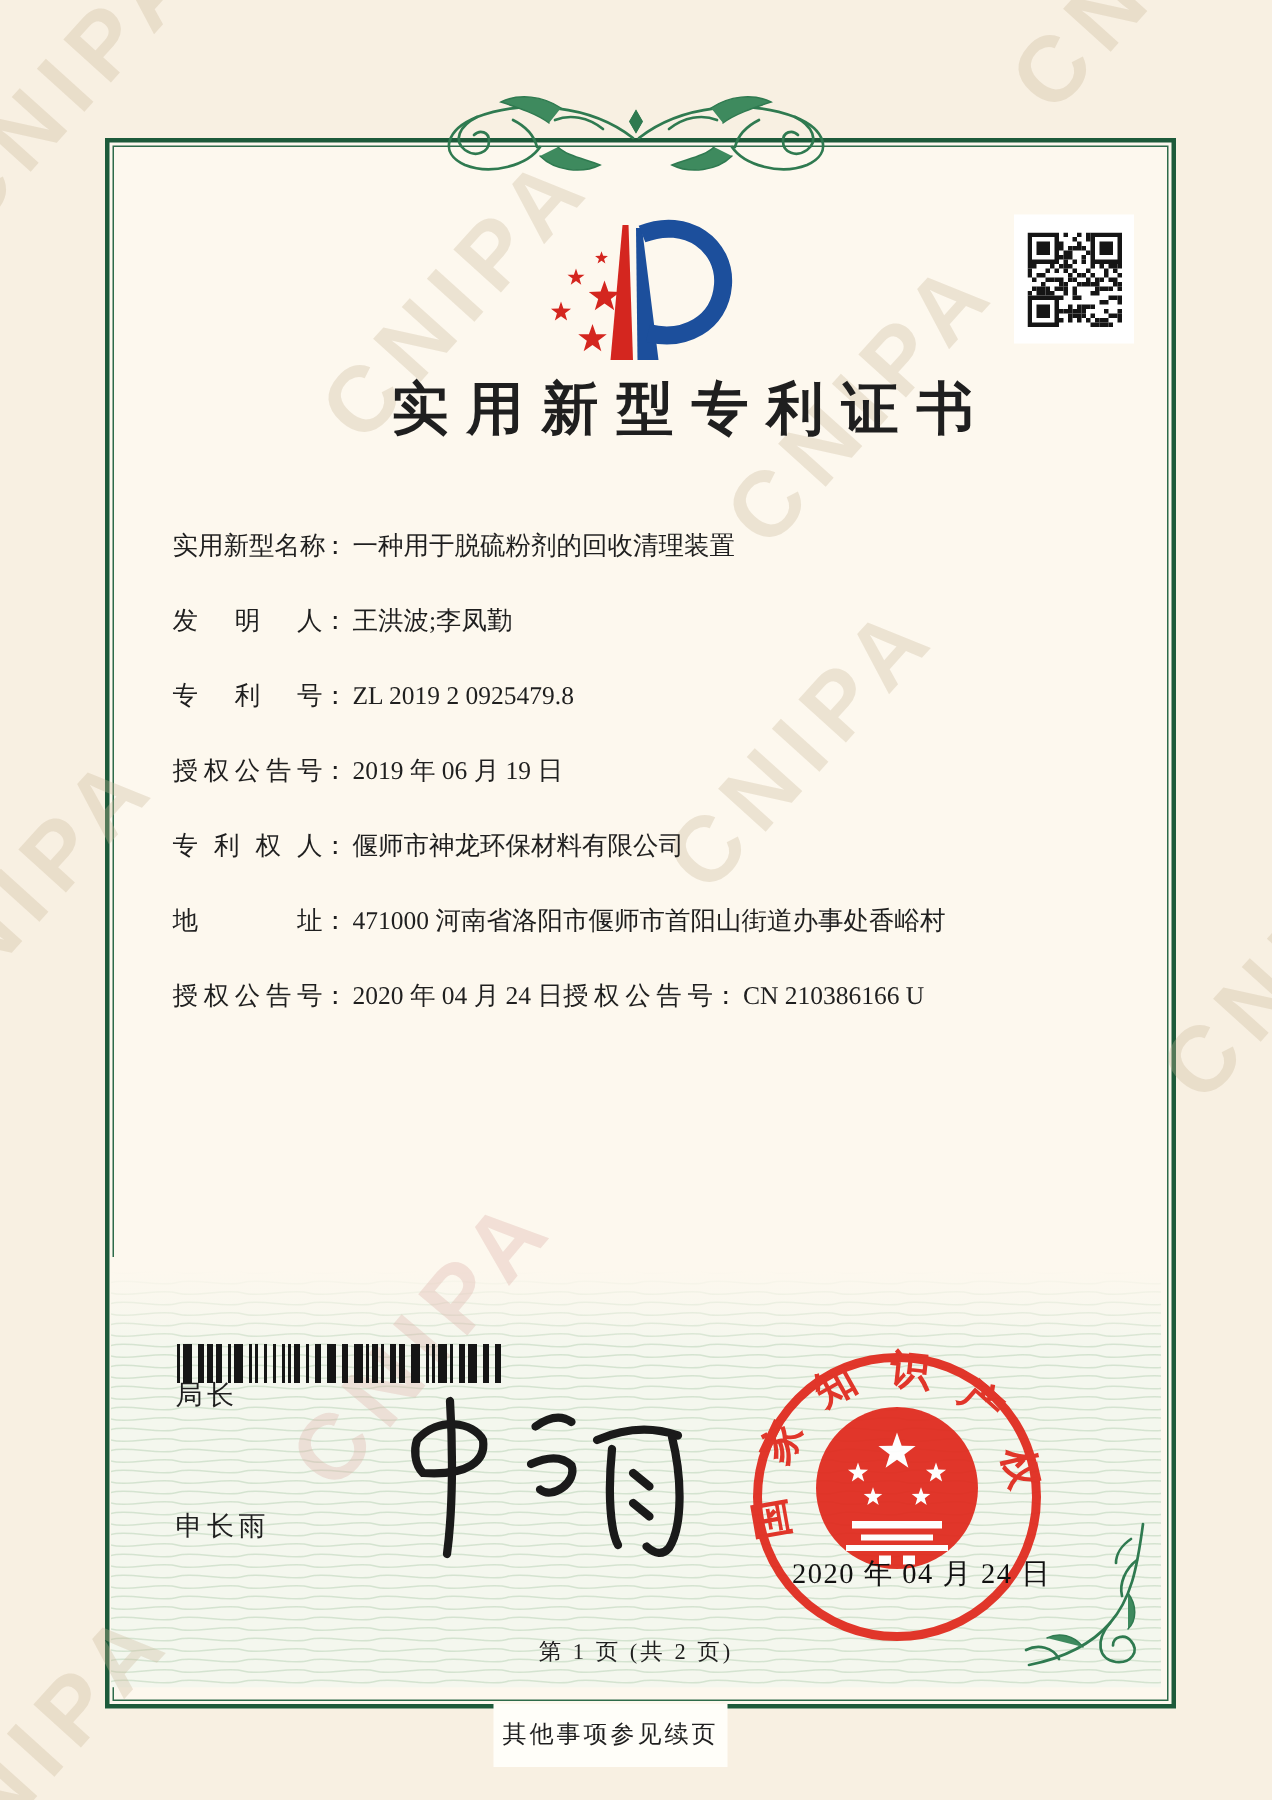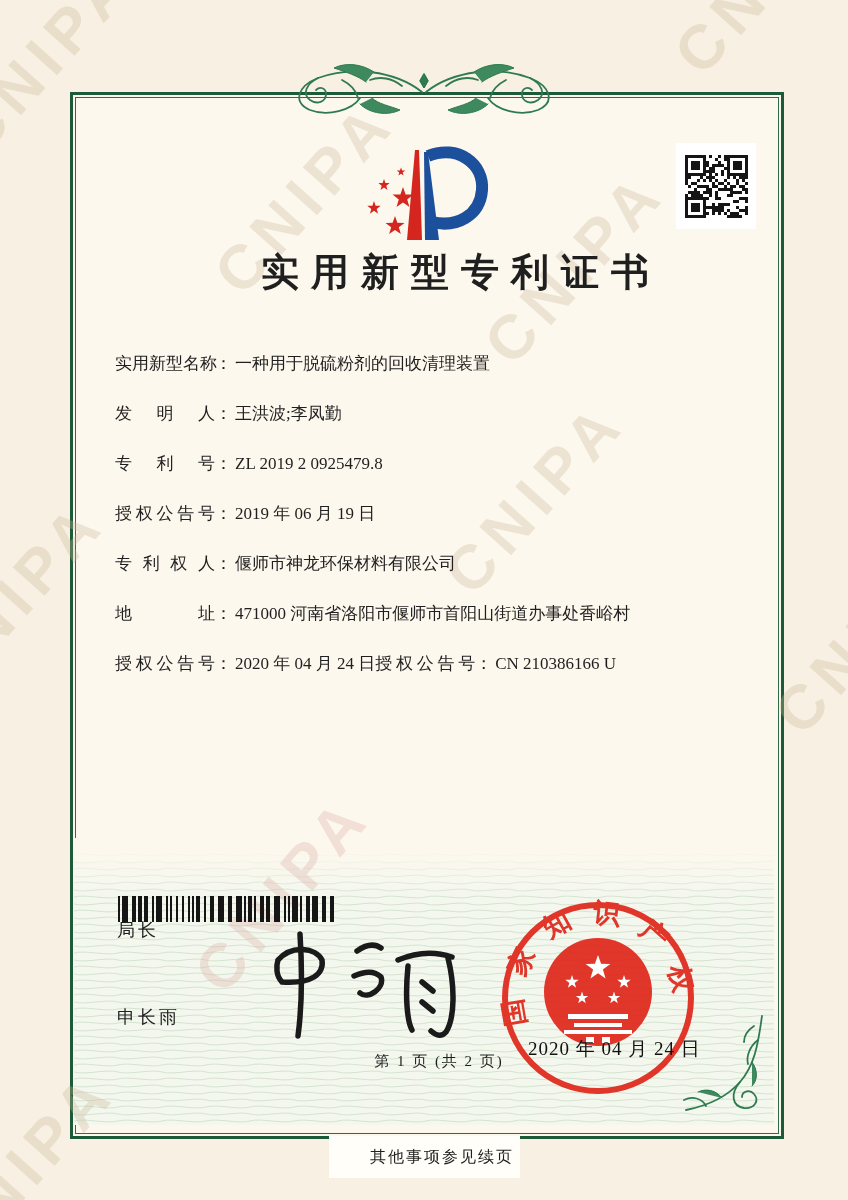--- a/index.html
+++ b/index.html
@@ -28,23 +28,23 @@
     background:linear-gradient(to bottom,#fdf8ee 15%,rgba(253,248,238,0));}
   
   .barcode{left:118px;top:896px;height:26px;display:flex;align-items:stretch;z-index:5;}
   .barcode div{background:#151515;height:100%;}
   
   .officer{left:117px;font-size:18px;font-family:"Liberation Sans",sans-serif;z-index:5;letter-spacing:3px;}
   .sig{left:262px;top:926px;z-index:5;}
   
   .seal{left:498px;top:898px;z-index:6;opacity:.93;}
   .sealdate{left:528px;top:1036px;font-size:19px;letter-spacing:1px;z-index:7;color:#111;}
-  .pagenum{left:70px;top:1052px;width:708px;text-align:center;font-size:15px;letter-spacing:2px;z-index:5;margin-left:15px;}
+  .pagenum{left:70px;top:1092px;width:708px;text-align:center;font-size:15px;letter-spacing:2px;z-index:5;}
   .footbox{left:329px;top:1136px;width:156px;height:42px;background:#fffef9;z-index:5;
-    text-align:center;line-height:42px;font-size:16px;letter-spacing:2px;padding-left:35px;}
+    text-align:center;line-height:42px;font-size:16px;letter-spacing:2px;}
   .qrpanel{left:676px;top:143px;width:80px;height:86px;background:#ffffff;z-index:5;
     display:flex;align-items:center;justify-content:center;}
   .logo{left:358px;top:142px;z-index:5;}
   .orn-top{left:254px;top:60px;z-index:4;}
   .orn-corner{left:662px;top:1006px;z-index:4;}
 </style>
 </head>
 <body>
 
 <div class="page">

